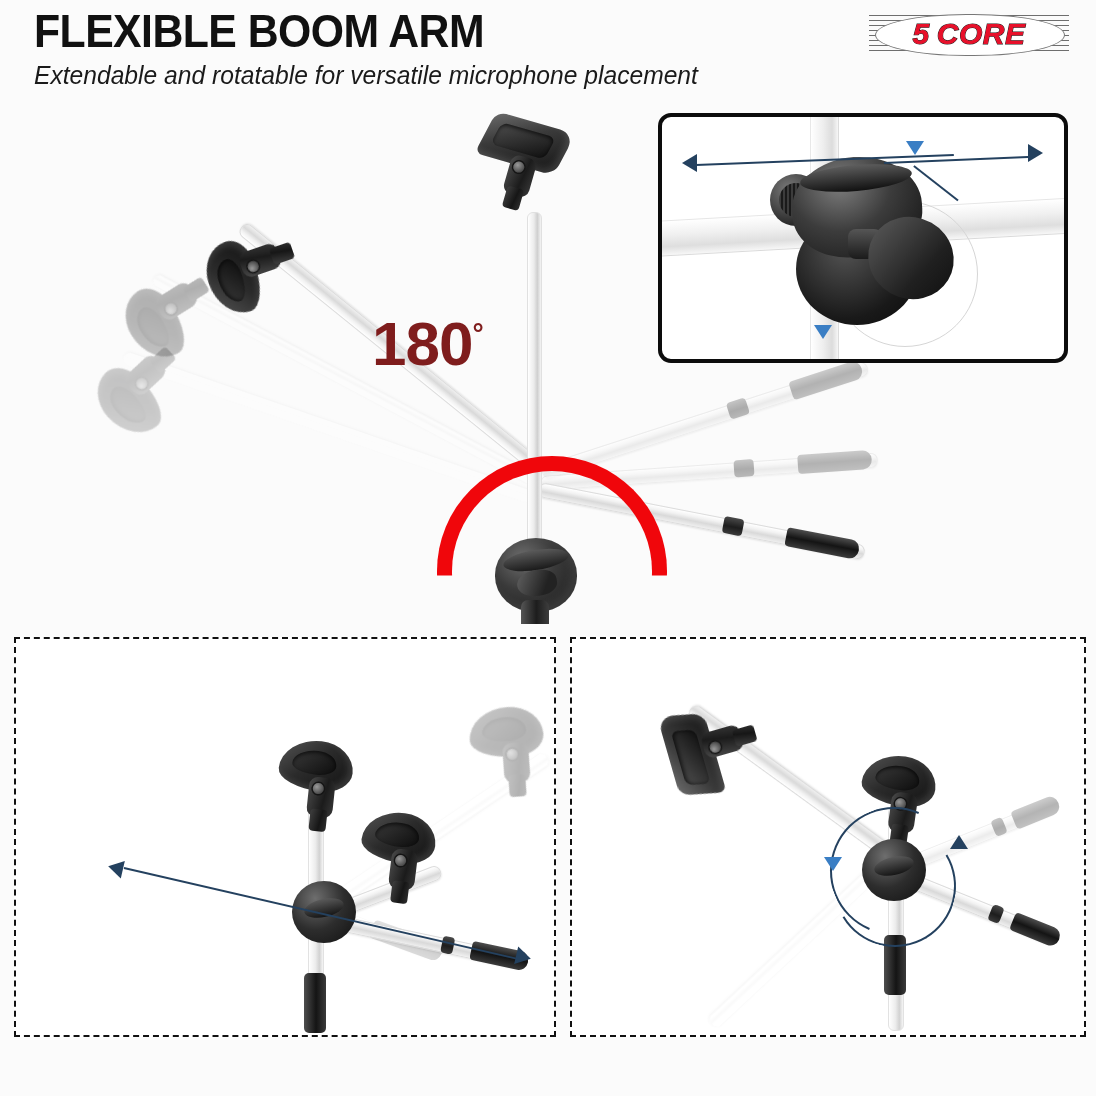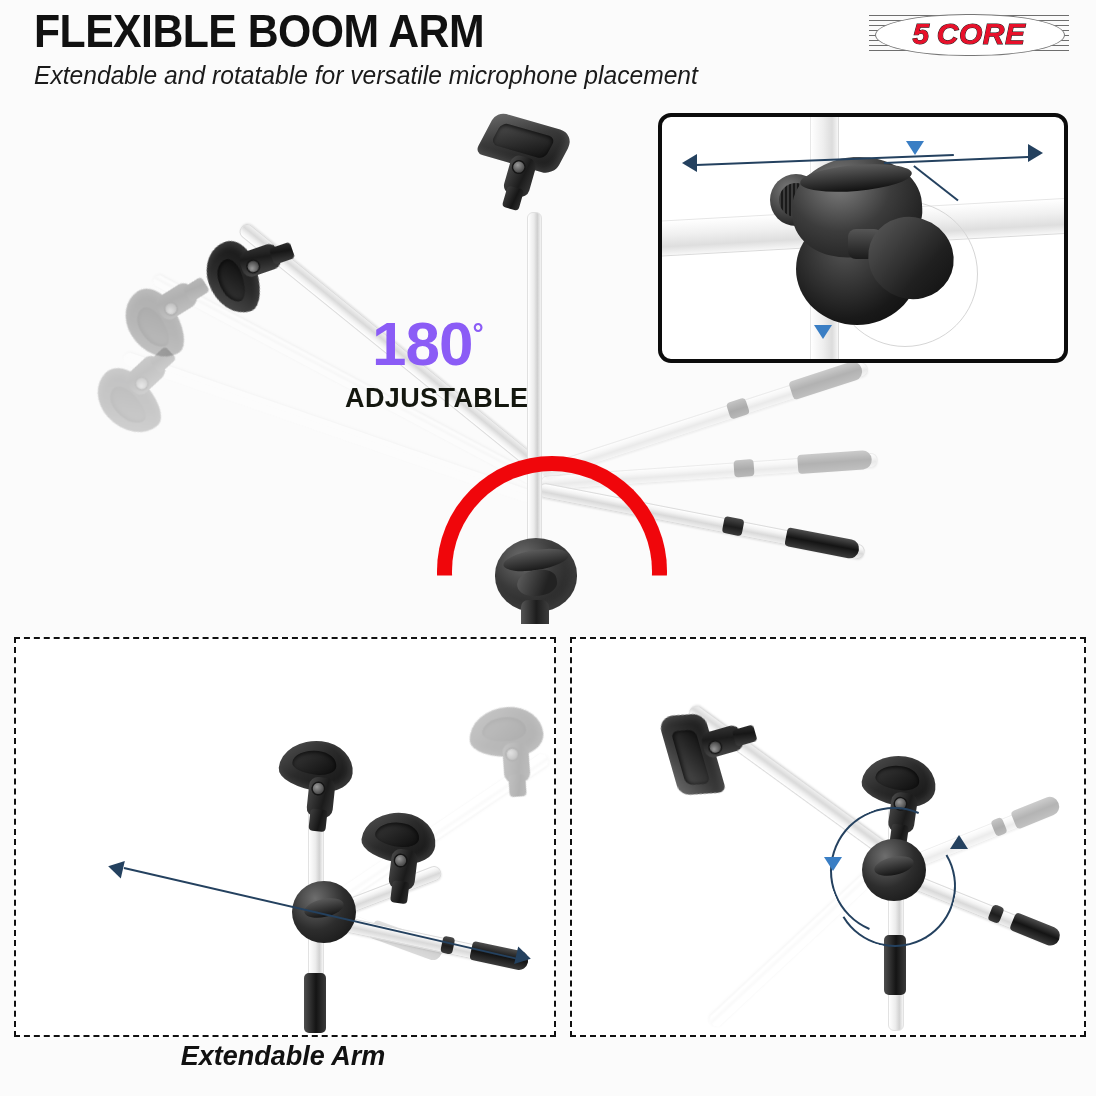--- a/index.html
+++ b/index.html
@@ -151,21 +151,21 @@
     position:absolute;left:437px;top:352px;width:200px;height:200px;
     border:15px solid #f0060b;
     border-radius:50%;
     border-bottom-color:transparent;
     border-left-color:#f0060b;border-right-color:#f0060b;
     clip-path:inset(0 0 48% 0);
   }
 
   .deg{
     position:absolute;left:372px;top:209px;
-    font-size:62px;font-weight:bold;color:#8b5cf6;line-height:1;letter-spacing:-1px;
+    font-size:62px;font-weight:bold;color:#7f1d1d;line-height:1;letter-spacing:-1px;
   }
   .deg .sup{font-size:28px;vertical-align:super;line-height:0;}
   .deg-sub{
     position:absolute;left:345px;top:279px;
     font-size:27px;font-weight:bold;color:#14170f;letter-spacing:0.4px;
   }
 
   
   .inset{
     position:absolute;left:658px;top:113px;width:402px;height:242px;
@@ -353,21 +353,20 @@
     <div class="clutch">
       <div class="knob"></div>
         <div class="lip"></div>
         <div class="lever"></div>
         <div class="post"></div>
     </div>
 
     <div class="deg">
       <span>180</span><span class="sup">°</span>
     </div>
-    <div class="deg-sub">ADJUSTABLE</div>
   </div>
 
   <div class="inset">
     <div class="ibar-v"></div>
     <div class="ibar-h"></div>
     <div class="circle-guide"></div>
     <div class="ring"></div>
     <div class="hub-shadow"></div>
     <div class="hub"></div>
     <div class="hub-groove"></div>
@@ -422,21 +421,20 @@
         <div class="pin"></div>
         <div class="stem"></div>
     </div>
 
     <div class="p-hub" style="left:276px;top:242px;"></div>
 
     <div class="arrow-line" style="left:108px;top:228px;width:404px;transform:rotate(13deg);"></div>
     <div class="arrow-head ah-left" style="left:92px;top:220px;transform:rotate(13deg);"></div>
     <div class="arrow-head ah-right" style="left:500px;top:309px;transform:rotate(13deg);"></div>
   </div>
-  <div class="panel-caption cap-left">Extendable Arm</div>
 
   <div class="panel panel-right">
     <div class="p-stand" style="left:316px;top:168px;height:222px;"></div>
     <div class="p-foot" style="left:312px;top:296px;"></div>
 
     <div class="arm ghost2" style="left:326px;top:222px;transform:rotate(137deg);">
       <div class="tube" style="width:246px;"></div>
       <div class="clip" style="left:206px;top:-74px;transform:rotate(206deg);">
         <div class="cradle"></div>
       </div>

